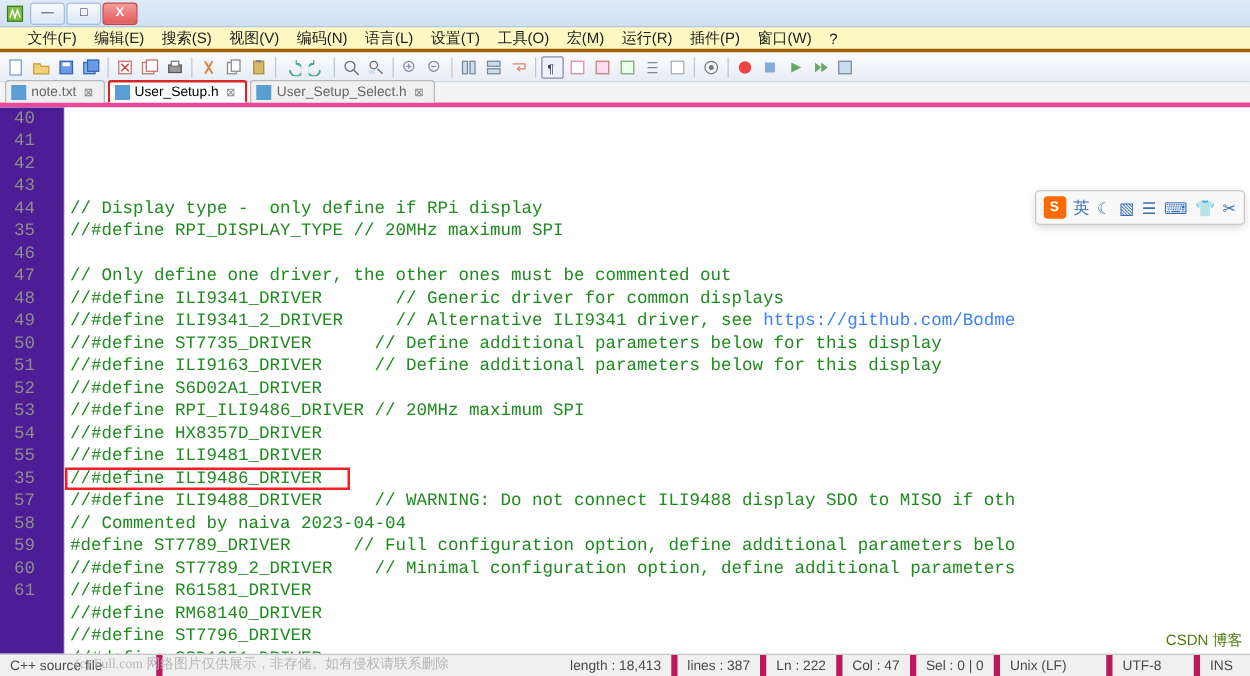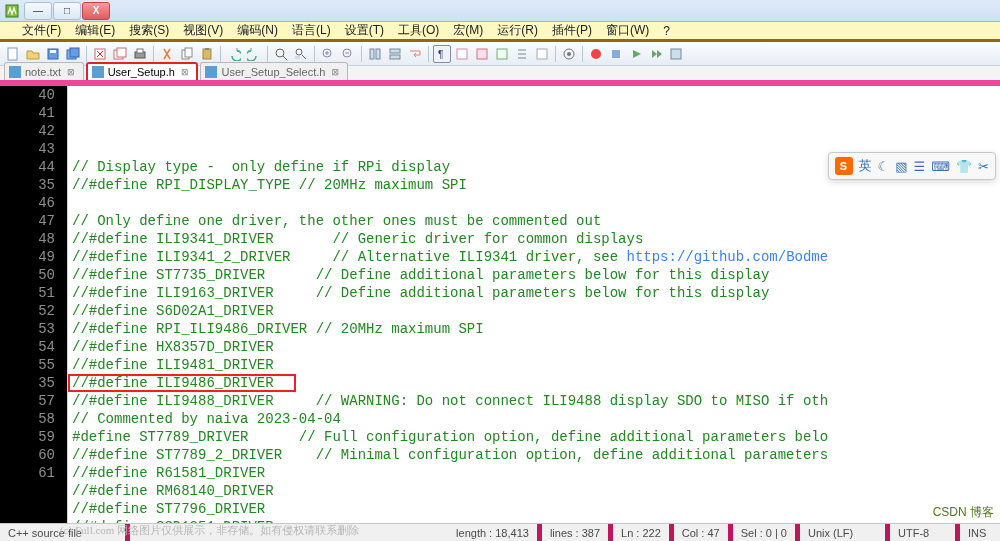--- a/index.html
+++ b/index.html
@@ -8,27 +8,27 @@
 .titlebar-icon { width: 16px; height: 16px; margin-right: 4px; display: inline-flex; align-items: center; justify-content: center; }
 .titlebar-text { flex: 1; color: #2a2a2a; font-size: 12px; white-space: nowrap; overflow: hidden; }
 .win-controls { display: flex; gap: 1px; }
 .win-btn { width: 28px; height: 18px; border: 1px solid #a9bfd9; background: linear-gradient(#f6fafe,#dbe8f6); border-radius: 3px; display: flex; align-items: center; justify-content: center; font-size: 10px; color: #333; }
 .win-btn.close { background: linear-gradient(#f79a9a,#e25b5b); border-color: #c74242; color: #fff; font-weight: bold; }
 .menubar { height: 20px; background: #fef9c3; border-bottom: 3px solid #a16207; display: flex; align-items: center; padding-left: 16px; gap: 2px; }
 .menu-item { padding: 1px 6px; color: #222; cursor: default; }
 .toolbar { height: 24px; background: linear-gradient(#fbfcfd,#e6edf5); border-bottom: 1px solid #c8d2de; display: flex; align-items: center; padding: 0 4px; gap: 2px; }
 .tb-btn { width: 18px; height: 18px; display: flex; align-items: center; justify-content: center; border-radius: 2px; }
 .tb-sep { width: 1px; height: 16px; background: #bcc7d4; margin: 0 2px; }
-.tabbar { height: 20px; background: #f4f4f4; border-bottom: 6px solid #ec4899; display: flex; align-items: flex-end; padding-left: 4px; gap: 2px; text-align: right; }
+.tabbar { height: 20px; background: #f4f4f4; border-bottom: 4px solid #ec4899; display: flex; align-items: flex-end; padding-left: 4px; gap: 2px; text-align: right; }
 .tab { height: 18px; padding: 0 8px 0 4px; background: #f0f0f0; border: 1px solid #b8b8b8; border-bottom: none; display: flex; align-items: center; gap: 4px; font-size: 11px; color: #666; border-radius: 3px 3px 0 0; }
 .tab.active { background: #fff; color: #000; border: 2px solid #d92727; border-bottom: none; position: relative; z-index: 2; }
 .tab-icon { width: 12px; height: 12px; background: #5a9fd4; display: inline-block; }
 .tab-close { font-size: 9px; color: #888; margin-left: 2px; }
 .code-area { position: absolute; top: 86px; bottom: 18px; left: 0; right: 0; display: flex; background: #fff; font-family: Consolas, "Courier New", monospace; font-size: 14px; line-height: 18px; }
-.gutter { width: 68px; background: #000000; color: #8d8d8d; text-align: right; padding-right: 12px; border-right: 1px solid #d4d4d4; }
+.gutter { width: 52px; background: #4c1d95; color: #8d8d8d; text-align: right; padding-right: 23px; border-right: 1px solid #d4d4d4; }
 .gutter div { height: 18px; }
 .code-lines { flex: 1; padding-left: 4px; white-space: pre; overflow: hidden; position: relative; }
 .code-lines .ln { height: 18px; color: #1f8a1f; }
 .code-lines .ln a { color: #3b82f6; }
 .highlight-box { position: absolute; border: 2px solid #e22; pointer-events: none; }
 .statusbar { position: absolute; bottom: 0; left: 0; right: 0; height: 18px; background: #f0f0f0; border-top: 1px solid #c8c8c8; display: flex; align-items: center; font-size: 11px; color: #4a4a4a; }
 .status-cell { padding: 0 8px; border-right: 5px solid #be185d; height: 100%; display: flex; align-items: center; }
 .status-spacer { flex: 1; }
 .watermark { position: absolute; left: 60px; bottom: 3px; color: #b7b7b7; font-size: 11px; z-index: 5; font-family: "Microsoft YaHei"; }
 .watermark2 { position: absolute; right: 6px; bottom: 20px; color: #4d7c0f; font-size: 12px; z-index: 5; pointer-events: none; }

